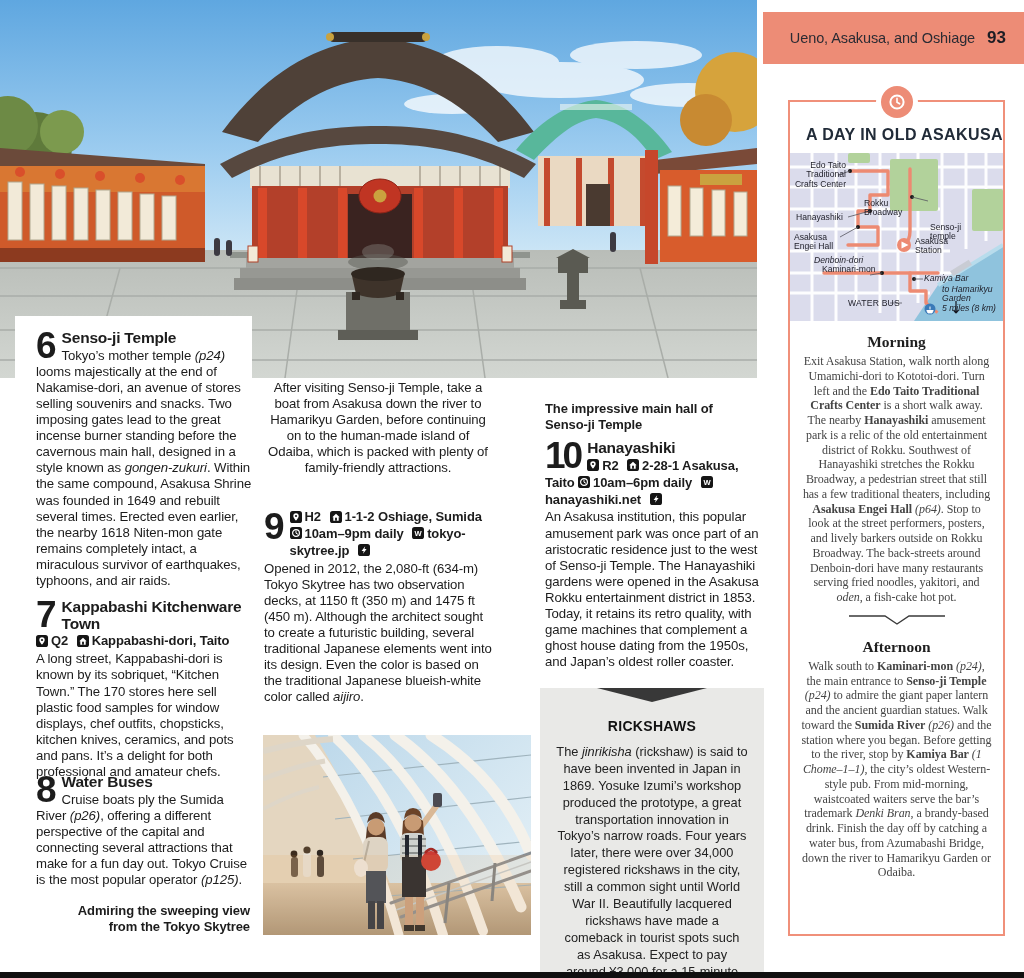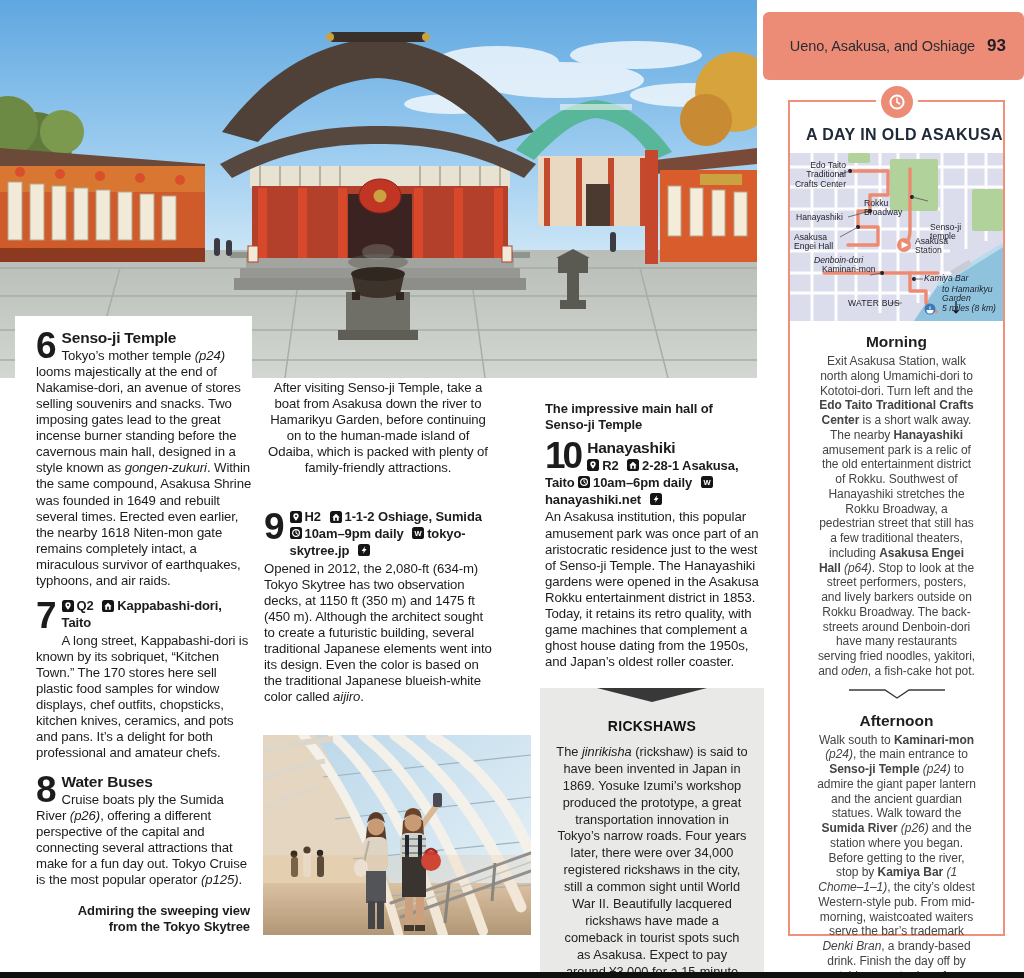--- a/index.html
+++ b/index.html
@@ -2,22 +2,22 @@
 <html><head>
 <meta charset="utf-8">
 <style>
   html,body{margin:0;padding:0;}
   body{width:1024px;height:978px;position:relative;background:#fff;
        font-family:"Liberation Sans","DejaVu Sans",sans-serif;color:#1c1c1c;
        overflow:hidden;-webkit-font-smoothing:antialiased;}
   .abs{position:absolute;}
 
   
-  .header-tab{left:763px;top:12px;width:261px;height:68px;background:#ED8C76;
-              display:flex;align-items:center;justify-content:flex-end;padding-right:18px;box-sizing:border-box;border-radius:6px;}
+  .header-tab{left:763px;top:12px;width:261px;height:52px;background:#ED8C76;
+              display:flex;align-items:center;justify-content:flex-end;padding-right:18px;box-sizing:border-box;}
   .header-tab .sec{font-size:14.5px;color:#2b2b33;font-weight:500;letter-spacing:-.1px;}
   .header-tab .num{font-size:17px;font-weight:700;color:#1d1d24;margin-left:12px;}
 
   
   .hero{left:0;top:0;width:757px;height:378px;overflow:hidden;}
 
   
   .entry{line-height:1.22;font-size:13.2px;letter-spacing:-.1px;}
   .bignum{float:left;font-size:37px;line-height:.82;font-weight:800;margin:3px 7px 2px 0;letter-spacing:-2px;}
   .etitle{font-size:15.5px;font-weight:800;letter-spacing:-.2px;line-height:1.08;padding-top:2px;}
@@ -36,21 +36,21 @@
   .gbox p{margin:0;font-size:12.8px;line-height:1.32;color:#222;}
 
   
   .sidebar{left:788px;top:100px;width:217px;height:836px;border:2px solid #F0907A;box-sizing:border-box;background:#fff;}
   .clock-badge{position:absolute;left:50%;top:-16px;transform:translateX(-50%);width:32px;height:32px;
                border-radius:50%;background:#ED8C76;box-shadow:0 0 0 5px #fff;display:flex;align-items:center;justify-content:center;}
   .sb-title{margin-top:24px;text-align:right;font-size:16px;font-weight:800;letter-spacing:.4px;color:#212b38;}
   .sb-map{position:relative;width:213px;height:168px;margin-top:9px;background:#dbdcec;overflow:hidden;}
   .maplabel{position:absolute;font-size:8.6px;line-height:1.08;color:#1e1e28;white-space:pre-line;}
   .maplabel.it{font-style:italic;}
-  .sb-sec{padding:0 27px;text-align:center;color:#444;}
+  .sb-sec{padding:0 11px;text-align:center;color:#444;font-family:Liberation Serif, serif;}
   .sb-h{font-size:15.5px;font-weight:800;color:#1f1f1f;margin:12px 0 3px;text-align:center;}
   .sb-body{font-size:12px;line-height:1.23;letter-spacing:-.05px;}
   .divider{display:block;margin:9px auto 0;}
 
   .footer-bar{left:0;top:972px;width:1024px;height:6px;background:#101010;}
 
   [data-bind-rich] span.b{font-weight:700;}
   [data-bind-rich] span.i{font-style:italic;}
 </style>
 </head>
@@ -252,20 +252,21 @@
   <div class="entry">
     <span class="bignum" data-bind="entries.0.num">6</span>
     <div class="etitle" data-bind="entries.0.title">Senso-ji Temple</div>
     <div class="ebody" data-bind-rich="entries.0.body"><span>Tokyo’s mother temple </span><span class="i">(p24)</span><span> looms majestically at the end of Nakamise-dori, an avenue of stores selling souvenirs and snacks. Two imposing gates lead to the great incense burner standing before the cavernous main hall, designed in a style known as </span><span class="i">gongen-zukuri</span><span>. Within the same compound, Asakusa Shrine was founded in 1649 and rebuilt several times. Erected even earlier, the nearby 1618 Niten-mon gate remains completely intact, a miraculous survivor of earthquakes, typhoons, and air raids.</span></div>
   </div>
 </div>
 
 <div class="abs" style="left:36px;top:597px;width:216px;">
   <div class="entry">
     <span class="bignum" data-bind="entries.1.num">7</span>
+    <div class="etitle" data-bind="entries.1.title">Kappabashi Kitchenware Town</div>
     <div class="meta">
       <svg class="micon">
           <use href="#i-pin"></use>
         </svg><span data-bind="entries.1.map_ref">Q2</span>
       <svg class="micon gap">
           <use href="#i-house"></use>
         </svg><span data-bind="entries.1.address">Kappabashi-dori, Taito</span>
     </div>
     <div class="ebody" data-bind-rich="entries.1.body"><span>A long street, Kappabashi-dori is known by its sobriquet, “Kitchen Town.” The 170 stores here sell plastic food samples for window displays, chef outfits, chop­sticks, kitchen knives, ceramics, and pots and pans. It’s a delight for both professional and amateur chefs.</span></div>
   </div>

